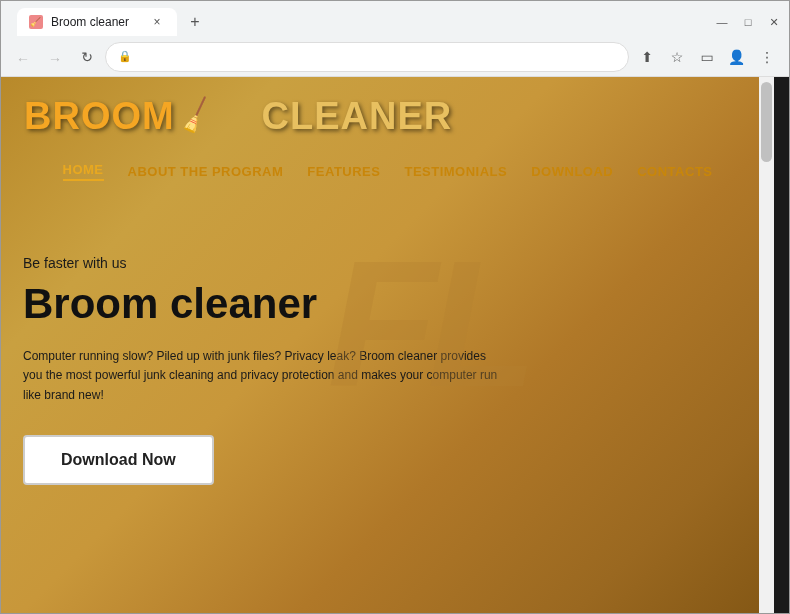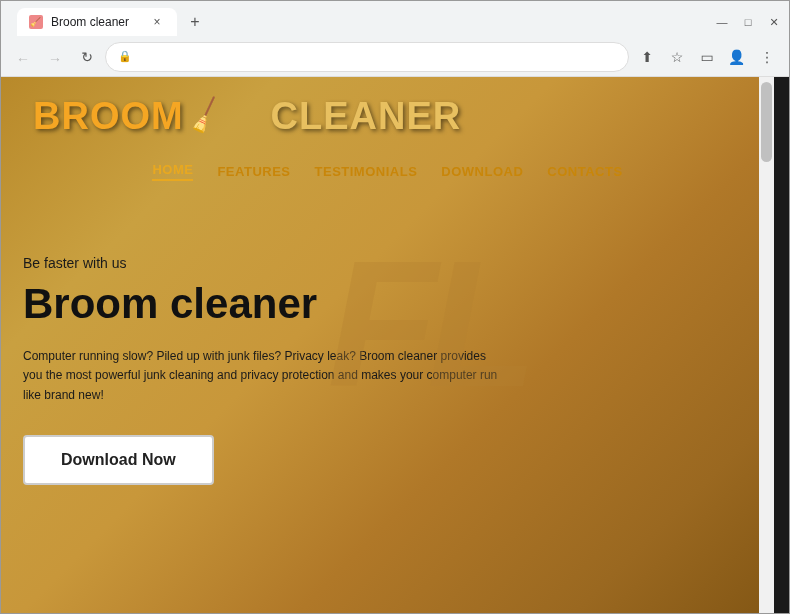--- a/index.html
+++ b/index.html
@@ -154,21 +154,21 @@
       font-style: italic;
       font-family: Arial Black, sans-serif;
       pointer-events: none;
       user-select: none;
       letter-spacing: -10px;
       white-space: nowrap;
     }
 
     
     .logo-area {
-      padding: 18px 18px 10px 32px;
+      padding: 18px 18px 10px 23px;
     }
     .logo-text {
       display: flex;
       align-items: center;
       gap: 0;
     }
     .logo-broom {
       font-size: 38px;
       font-weight: 900;
       font-family: Arial Black, sans-serif;
@@ -333,20 +333,21 @@
       <div class="logo-area">
         <div class="logo-text">
           <span class="logo-broom">BROOM</span>
           <span class="logo-icon">🧹</span>
           <span class="logo-cleaner">CLEANER</span>
         </div>
       </div>
 
       <nav class="nav">
         <a class="nav-item active">HOME</a>
+        <a class="nav-item">ABOUT THE PROGRAM</a>
         <a class="nav-item">FEATURES</a>
         <a class="nav-item">TESTIMONIALS</a>
         <a class="nav-item">DOWNLOAD</a>
         <a class="nav-item">CONTACTS</a>
       </nav>
 
       <div class="hero">
         <p class="hero-subtitle">Be faster with us</p>
         <h1 class="hero-title">Broom cleaner</h1>
         <p class="hero-description">Computer running slow? Piled up with junk files? Privacy leak? Broom cleaner provides you the most powerful junk cleaning and privacy protection and makes your computer run like brand new!</p>

